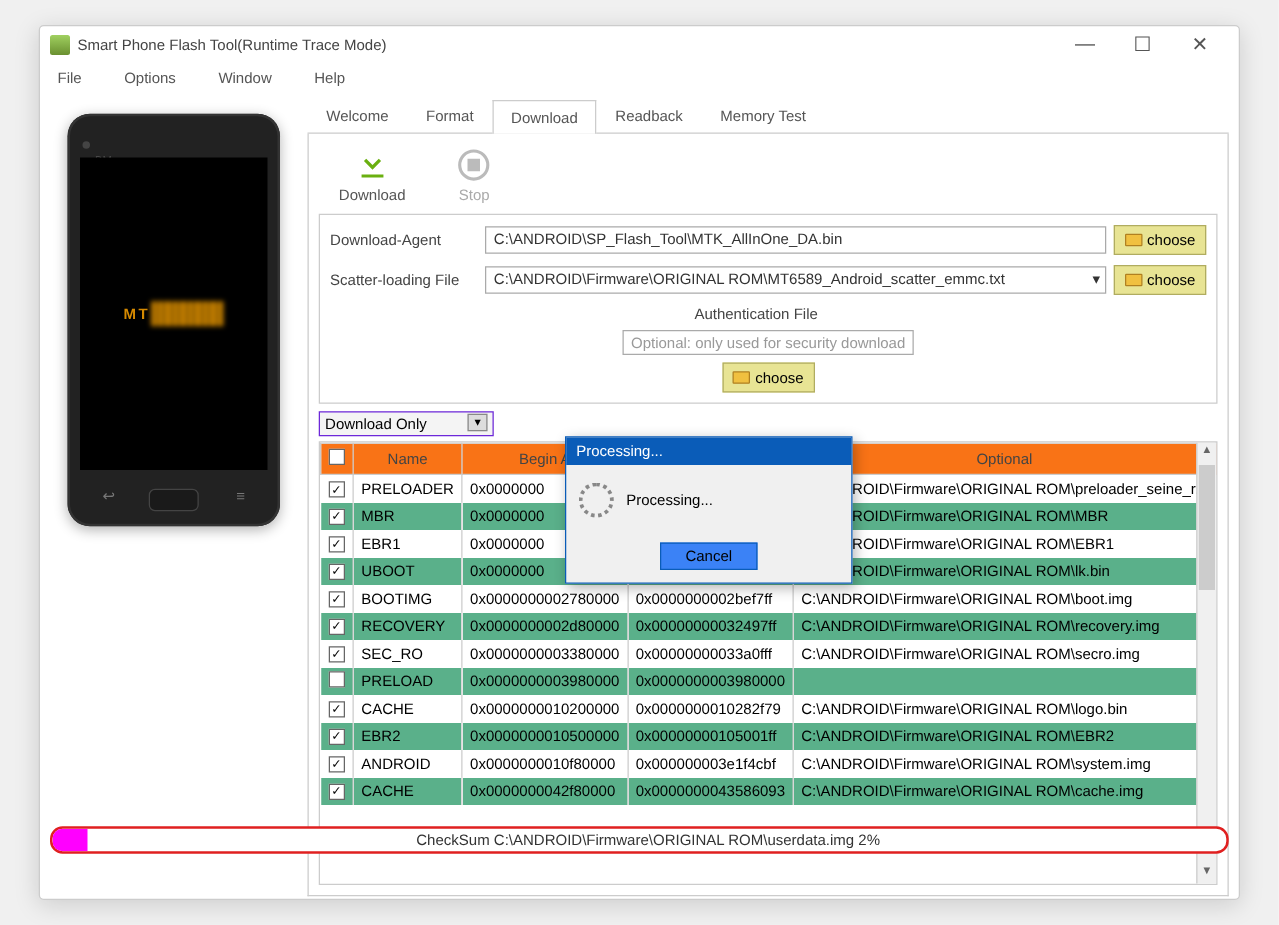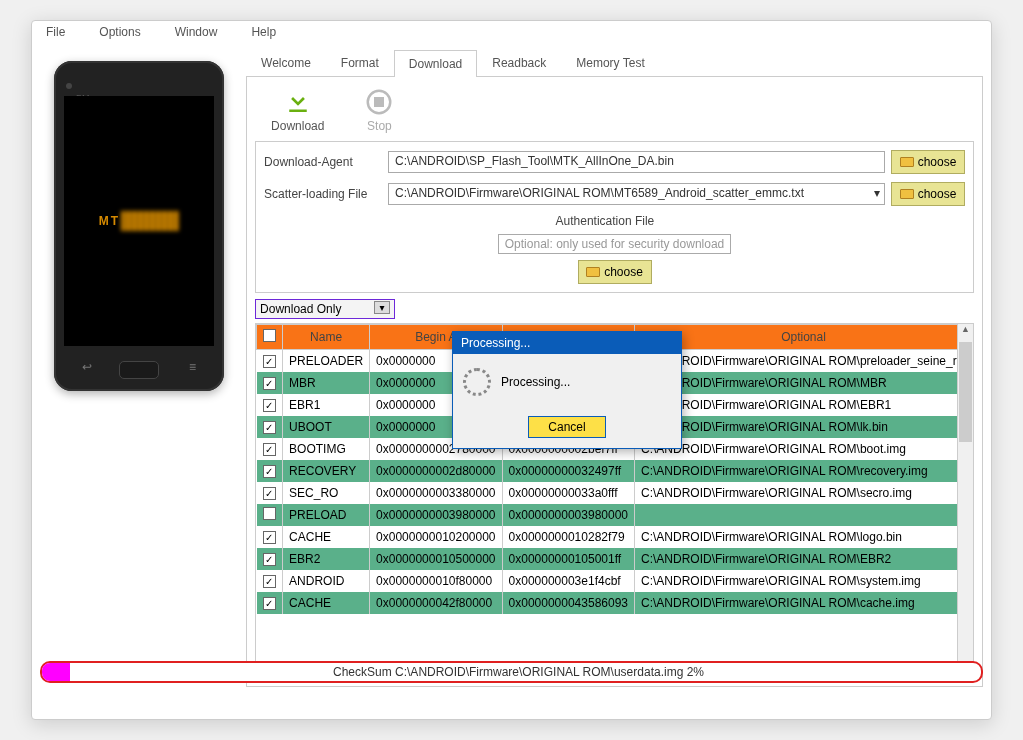--- a/index.html
+++ b/index.html
@@ -61,31 +61,38 @@
 .chkbox { width: 13px; height: 13px; border: 1px solid #666; display: inline-flex; align-items: center; justify-content: center; font-size: 10px; background:#fff; }
 .scrollbar { position:absolute; right:0; top:0; bottom:0; width:16px; background:#f0f0f0; border-left:1px solid #ccc;}
 .scrollbar .thumb{ position:absolute; top:18px; left:1px; right:1px; height:100px; background:#ccc;}
 .scrollbar .arr{ position:absolute; left:0; right:0; height:16px; text-align:center; font-size:9px; color:#666;}
 .scrollbar .arr.up{top:0;} .scrollbar .arr.dn{bottom:0;}
 
 .progress-wrap { position: absolute; left: 8px; right: 8px; bottom: 36px; height: 22px; border: 2px solid #e02020; border-radius: 10px; background: #fff; overflow: hidden; display:flex; align-items:center;}
 .progress-wrap .fill { width: 3%; height: 100%; background: #ff00ff; }
 .progress-wrap .txt { position: absolute; left: 14px; right: 0; text-align: center; color: #333; top:2px;}
 
-.dialog { position: absolute; left: 420px; top: 310px; width: 230px; background: #f0f0f0; border: 1px solid #0a5cb8; box-shadow: 2px 3px 10px rgba(0,0,0,0.3); }
+.dialog { position: absolute; left: 420px; top: 328px; width: 230px; background: #f0f0f0; border: 1px solid #0a5cb8; box-shadow: 2px 3px 10px rgba(0,0,0,0.3); }
 .dialog .dtitle { background: #0a5cb8; color: #fff; padding: 4px 8px; font-size: 12px; }
 .dialog .dbody { padding: 14px 10px; display: flex; align-items: center; gap: 10px; }
 .dialog .spinner { width: 28px; height: 28px; border: 3px dotted #888; border-radius: 50%; }
 .dialog .dbtn-row { text-align: center; padding: 6px 0 10px; }
-.dialog .dbtn { width: 78px; height: 22px; border: 1px solid #0a5cb8; background: #fde047; display: inline-block; text-align: center; line-height: 20px; }
+.dialog .dbtn { width: 78px; height: 22px; border: 1px solid #0a5cb8; background: #3b82f6; display: inline-block; text-align: center; line-height: 20px; }
 </style>
 </head>
 <body>
 
 <div class="window">
+  <div class="titlebar">
+    <div class="icon"></div>
+    <div class="title">Smart Phone Flash Tool(Runtime Trace Mode)</div>
+    <div class="ctrl">—</div>
+    <div class="ctrl">☐</div>
+    <div class="ctrl">✕</div>
+  </div>
 
   <div class="menubar">
     <div class="mitem">File</div>
     <div class="mitem">Options</div>
     <div class="mitem">Window</div>
     <div class="mitem">Help</div>
   </div>
 
   <div class="body">
     <div class="leftpane">

